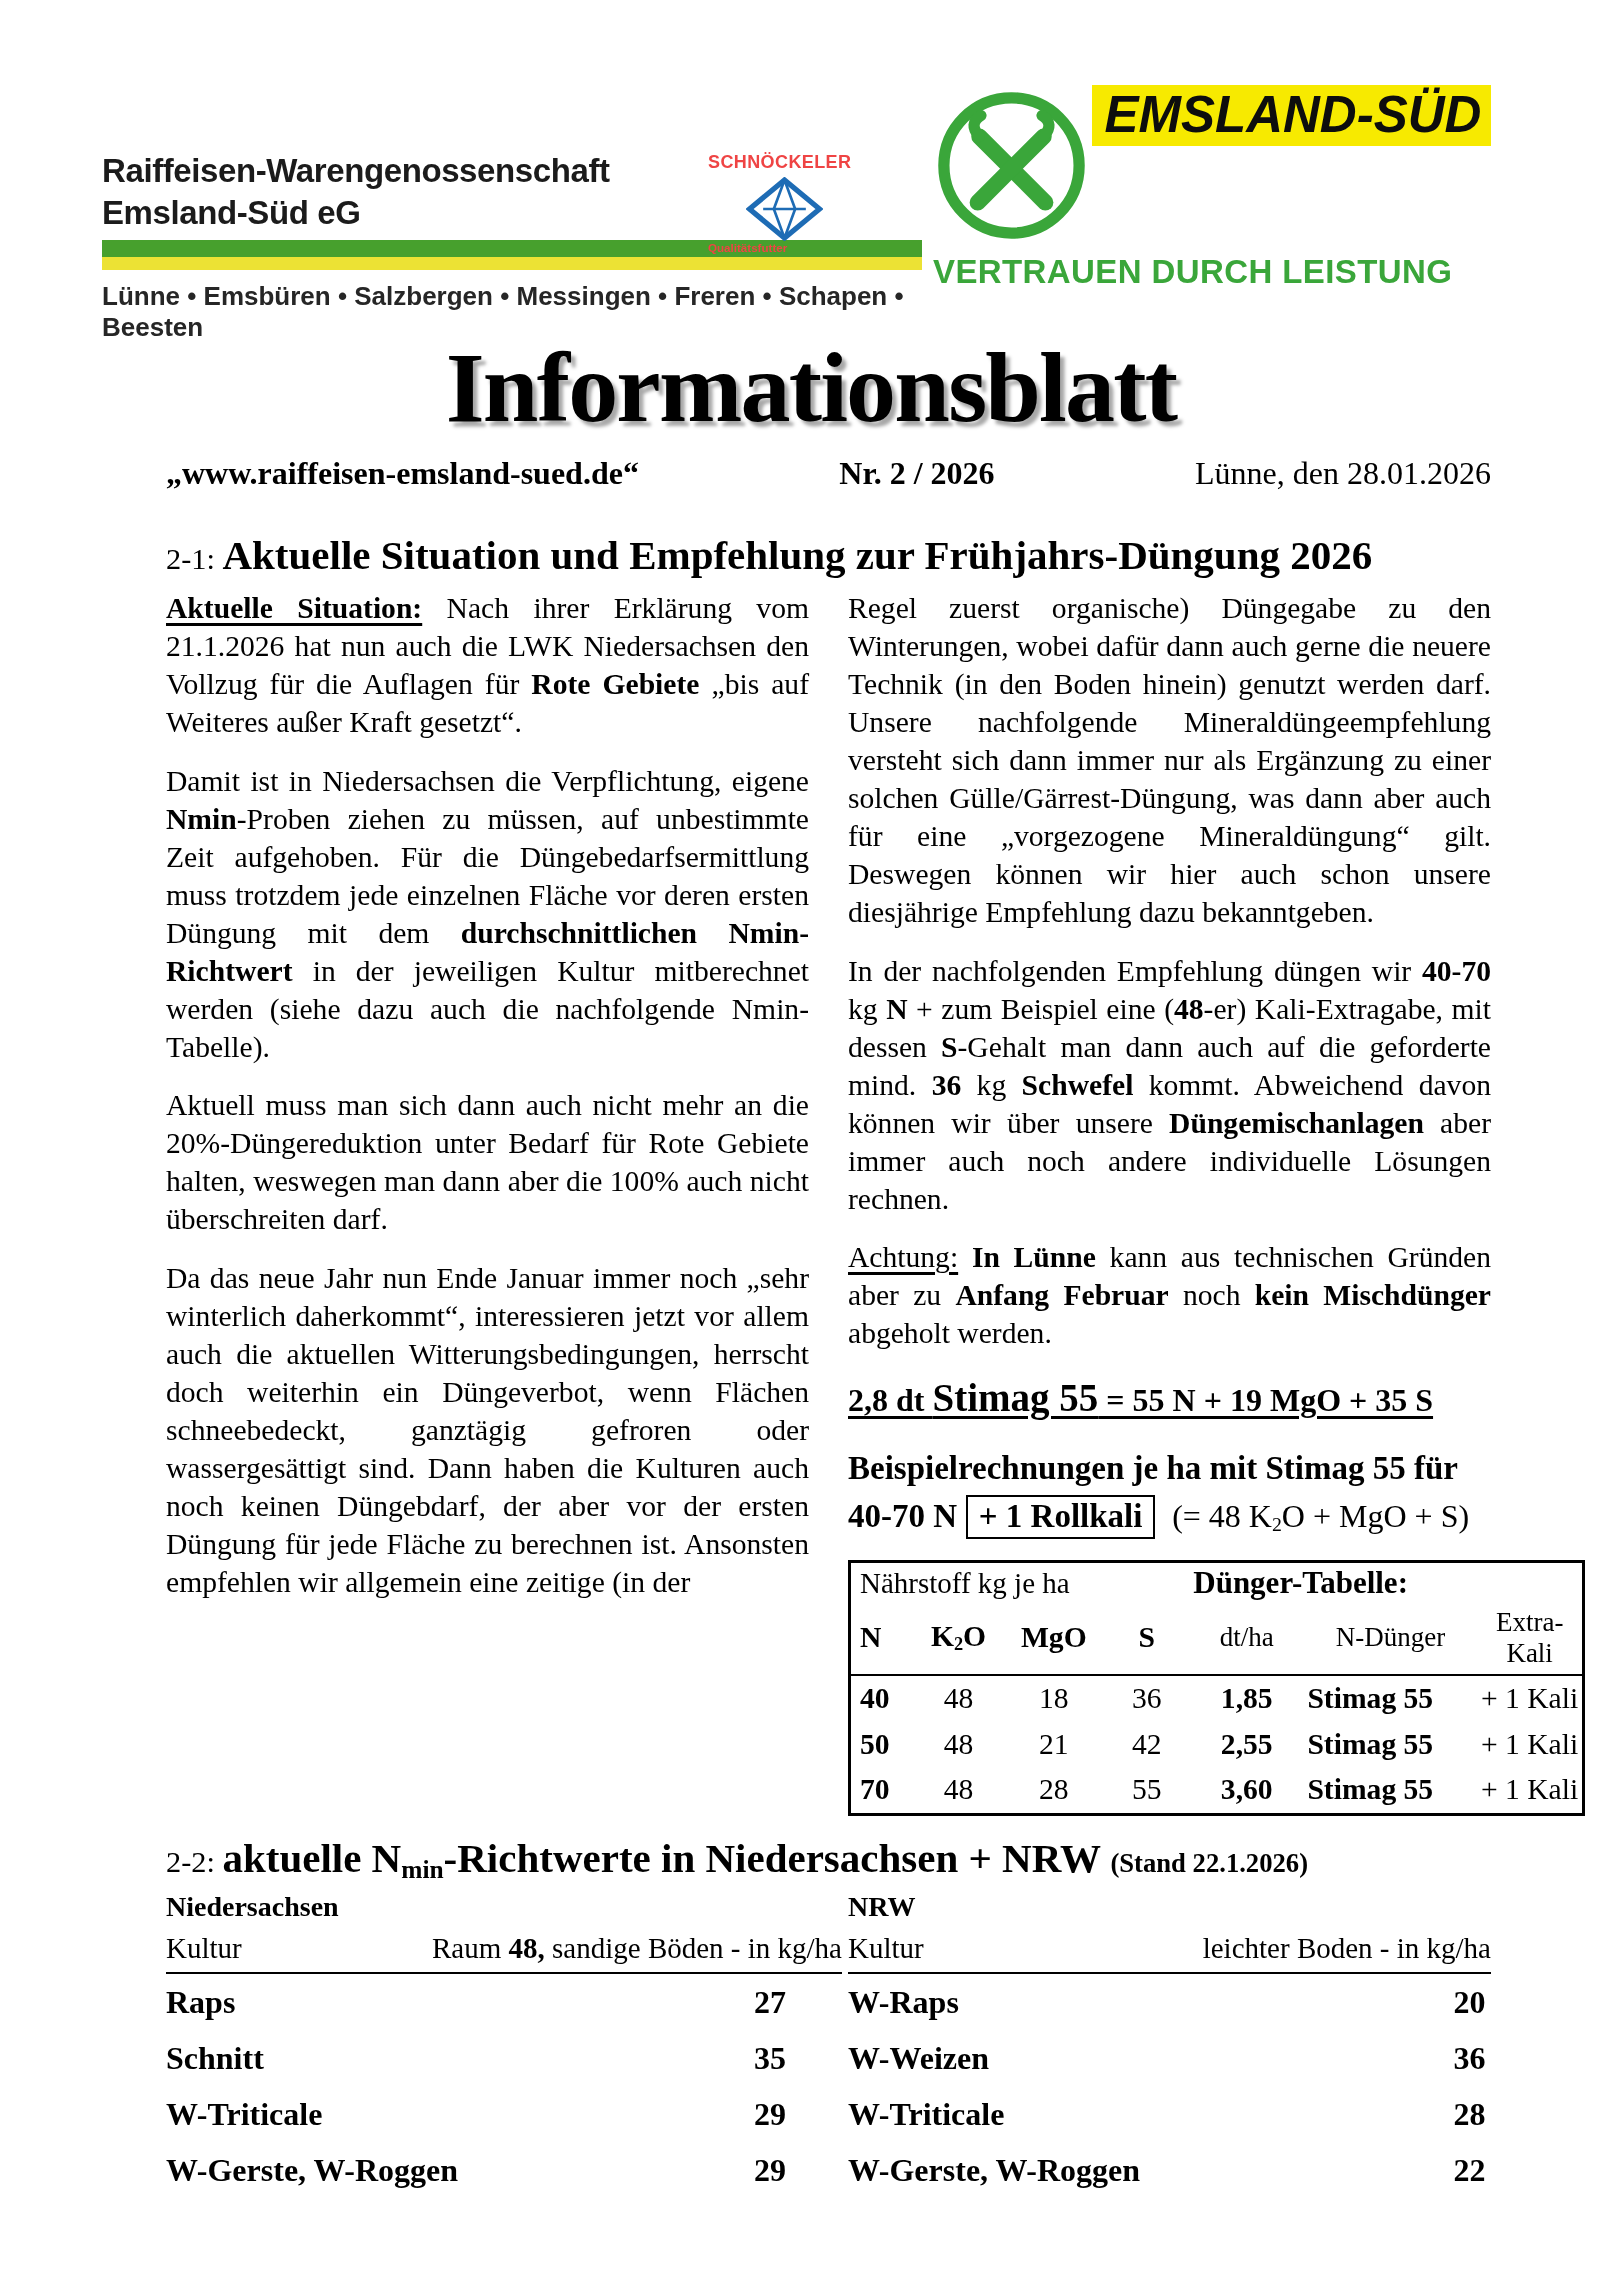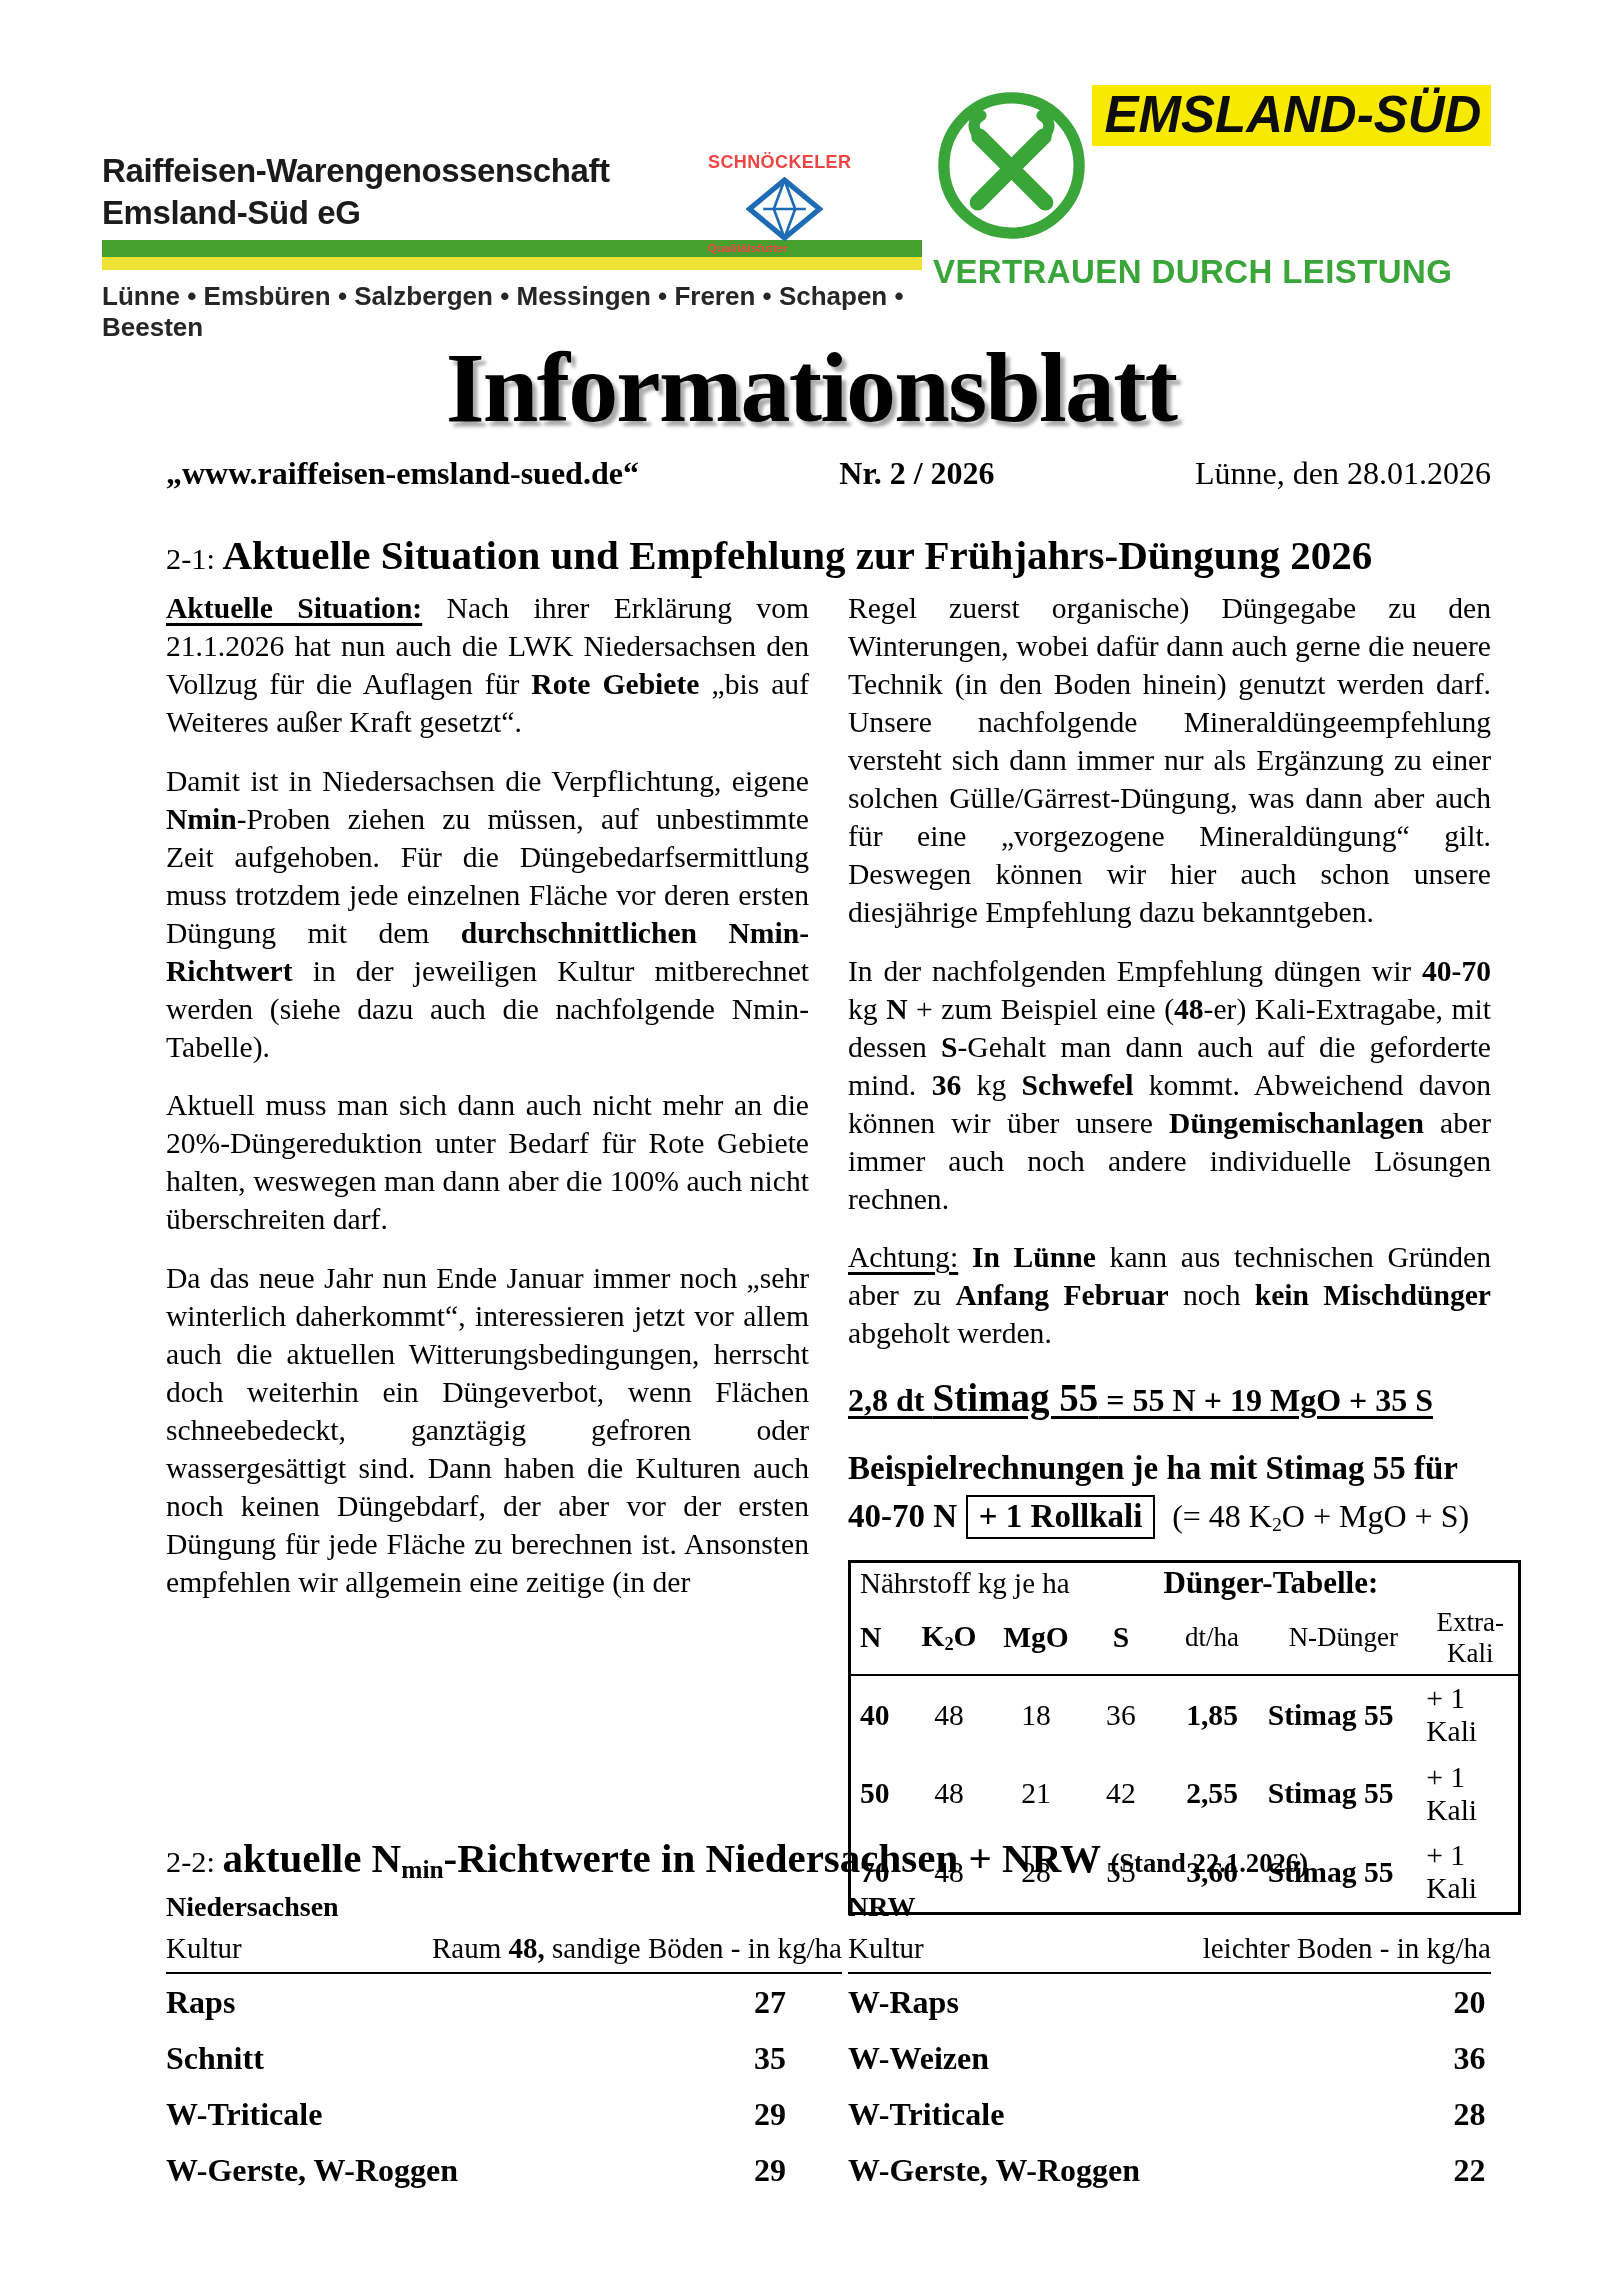--- a/index.html
+++ b/index.html
@@ -43,21 +43,21 @@
   .cols { position:absolute; left:166px; top:589px; width:1325px; display:flex; gap:39px; }
   .col { width:643px; }
   .col p { font-size:29.6px; line-height:38px; text-align:justify; margin-bottom:20.6px; }
 
   .stimag { font-size:32px; font-weight:bold; margin:23px 0 27px; text-decoration:underline;
             text-decoration-thickness:2.7px; text-underline-offset:5.4px; white-space:nowrap; }
   .beisp1 { font-size:33px; font-weight:bold; line-height:43px; }
   .beisp2 { font-size:33px; font-weight:bold; line-height:52px; margin-bottom:9px; white-space:nowrap; }
   .beisp2 .tail { font-weight:normal; font-size:32px; }
 
-  table.dt { width:673px; border-collapse:collapse; border:3.6px solid #000; margin-top:7.2px; }
+  table.dt { width:737px; border-collapse:collapse; border:3.6px solid #000; margin-top:7.2px; }
   table.dt td, table.dt th { font-weight:normal; font-size:28px; padding:2.7px 3.6px; text-align:center; vertical-align:middle; }
   table.dt .ga { text-align:left; padding-left:9px; font-size:29px; }
   table.dt .gb { text-align:left; font-weight:bold; font-size:31px; text-decoration-thickness:2.7px; }
   table.dt tr.hdr td { border-bottom:2.7px solid #000; font-size:27px; padding-bottom:5.4px; }
   table.dt tr.hdr td.nut { font-weight:bold; font-size:29.6px; }
   table.dt tr.data td { font-size:29.6px; padding-top:6.3px; padding-bottom:6.3px; }
   table.dt td.bold { font-weight:bold; }
   table.dt td.left { text-align:left; }
 
   

